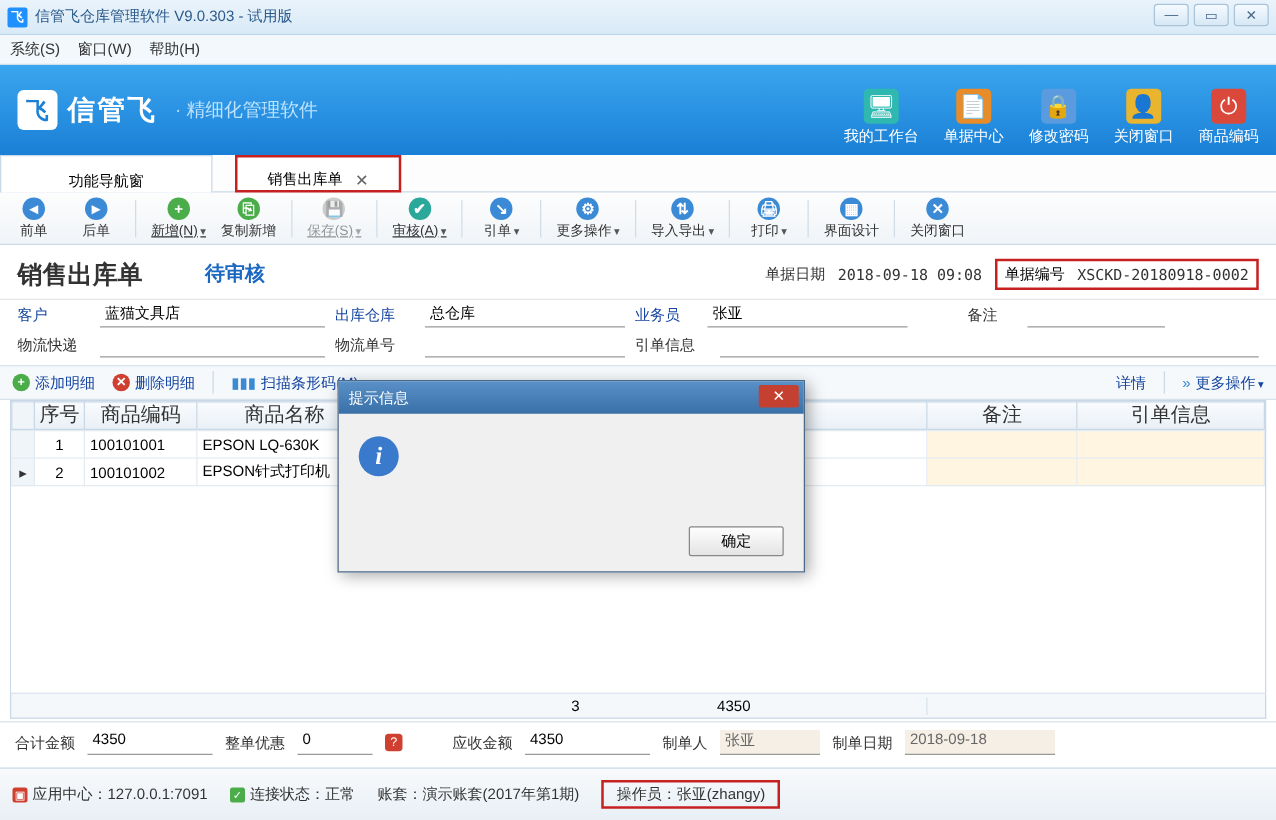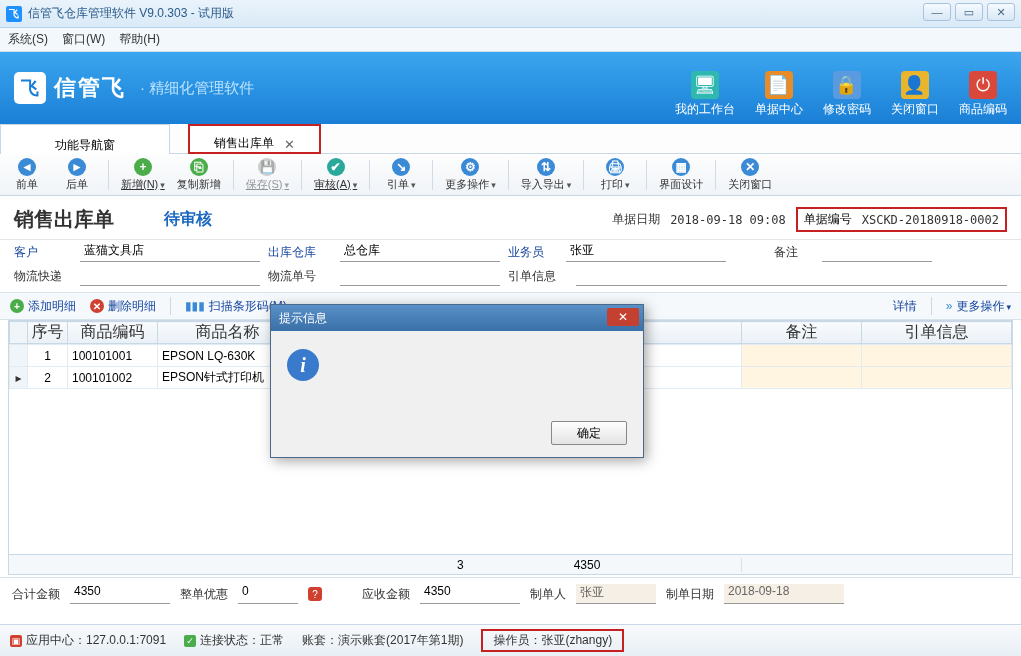--- a/index.html
+++ b/index.html
@@ -72,21 +72,21 @@
 
 .grid-footer{display:flex;border:1px solid #c9d8e6;border-top:none;margin:0 8px;height:20px;align-items:center;background:#f4f8fb;font-size:12px;}
 .grid-footer .cell{border-right:1px solid #d8e2ea;text-align:center;}
 
 .totals{display:flex;padding:6px 12px;gap:10px;align-items:center;border-top:1px solid #d8e2ea;margin-top:2px;}
 .totals .tlabel{color:#333;}
 .totals .tval{border-bottom:1px solid #999;height:20px;width:100px;padding:0 4px;background:#fff;}
 .totals .tval.ro{background:#f6efe5;color:#666;}
 .totals .qicon{width:14px;height:14px;background:#d04030;border-radius:3px;display:inline-flex;align-items:center;justify-content:center;color:#fff;font-size:10px;}
 
-.statusbar{position:absolute;bottom:0;left:0;right:0;height:32px;background:linear-gradient(#f8fafc,#e8eff5);border-top:1px solid #c9d8e6;display:flex;align-items:center;padding:0 10px;gap:18px;font-size:12px;color:#333;}
+.statusbar{position:absolute;bottom:0;left:0;right:0;height:42px;background:linear-gradient(#f8fafc,#e8eff5);border-top:1px solid #c9d8e6;display:flex;align-items:center;padding:0 10px;gap:18px;font-size:12px;color:#333;}
 .statusbar .sicon2{width:12px;height:12px;border-radius:2px;display:inline-flex;align-items:center;justify-content:center;color:#fff;font-size:9px;margin-right:4px;}
 .sicon2.red{background:#d04030;} .sicon2.green{background:#4aad4a;}
 .statusbar .op-box{border:2px solid #c62020;padding:1px 10px;}
 
 .dialog{position:absolute;left:270px;top:304px;width:374px;height:154px;background:#f0f0f0;border:1px solid #4a6a8a;box-shadow:3px 3px 12px rgba(0,0,0,.35);z-index:100;}
 .dialog-title{height:26px;background:linear-gradient(#5a90c8,#3a70a8);color:#fff;display:flex;align-items:center;padding:0 8px;font-size:12px;position:relative;}
 .dialog-title .dclose{position:absolute;right:4px;top:3px;width:32px;height:18px;background:#c44030;border-radius:2px;display:flex;align-items:center;justify-content:center;color:#fff;cursor:pointer;}
 .dialog-body{padding:18px 16px;display:flex;align-items:center;gap:16px;}
 .dialog-body .dicon{width:32px;height:32px;border-radius:16px;background:#3a7acc;display:flex;align-items:center;justify-content:center;color:#fff;font-size:20px;font-weight:bold;font-style:italic;font-family:Georgia,serif;}
 .dialog-body .dmsg{border:2px solid #c62020;padding:4px 8px;color:#333;font-size:12px;}

